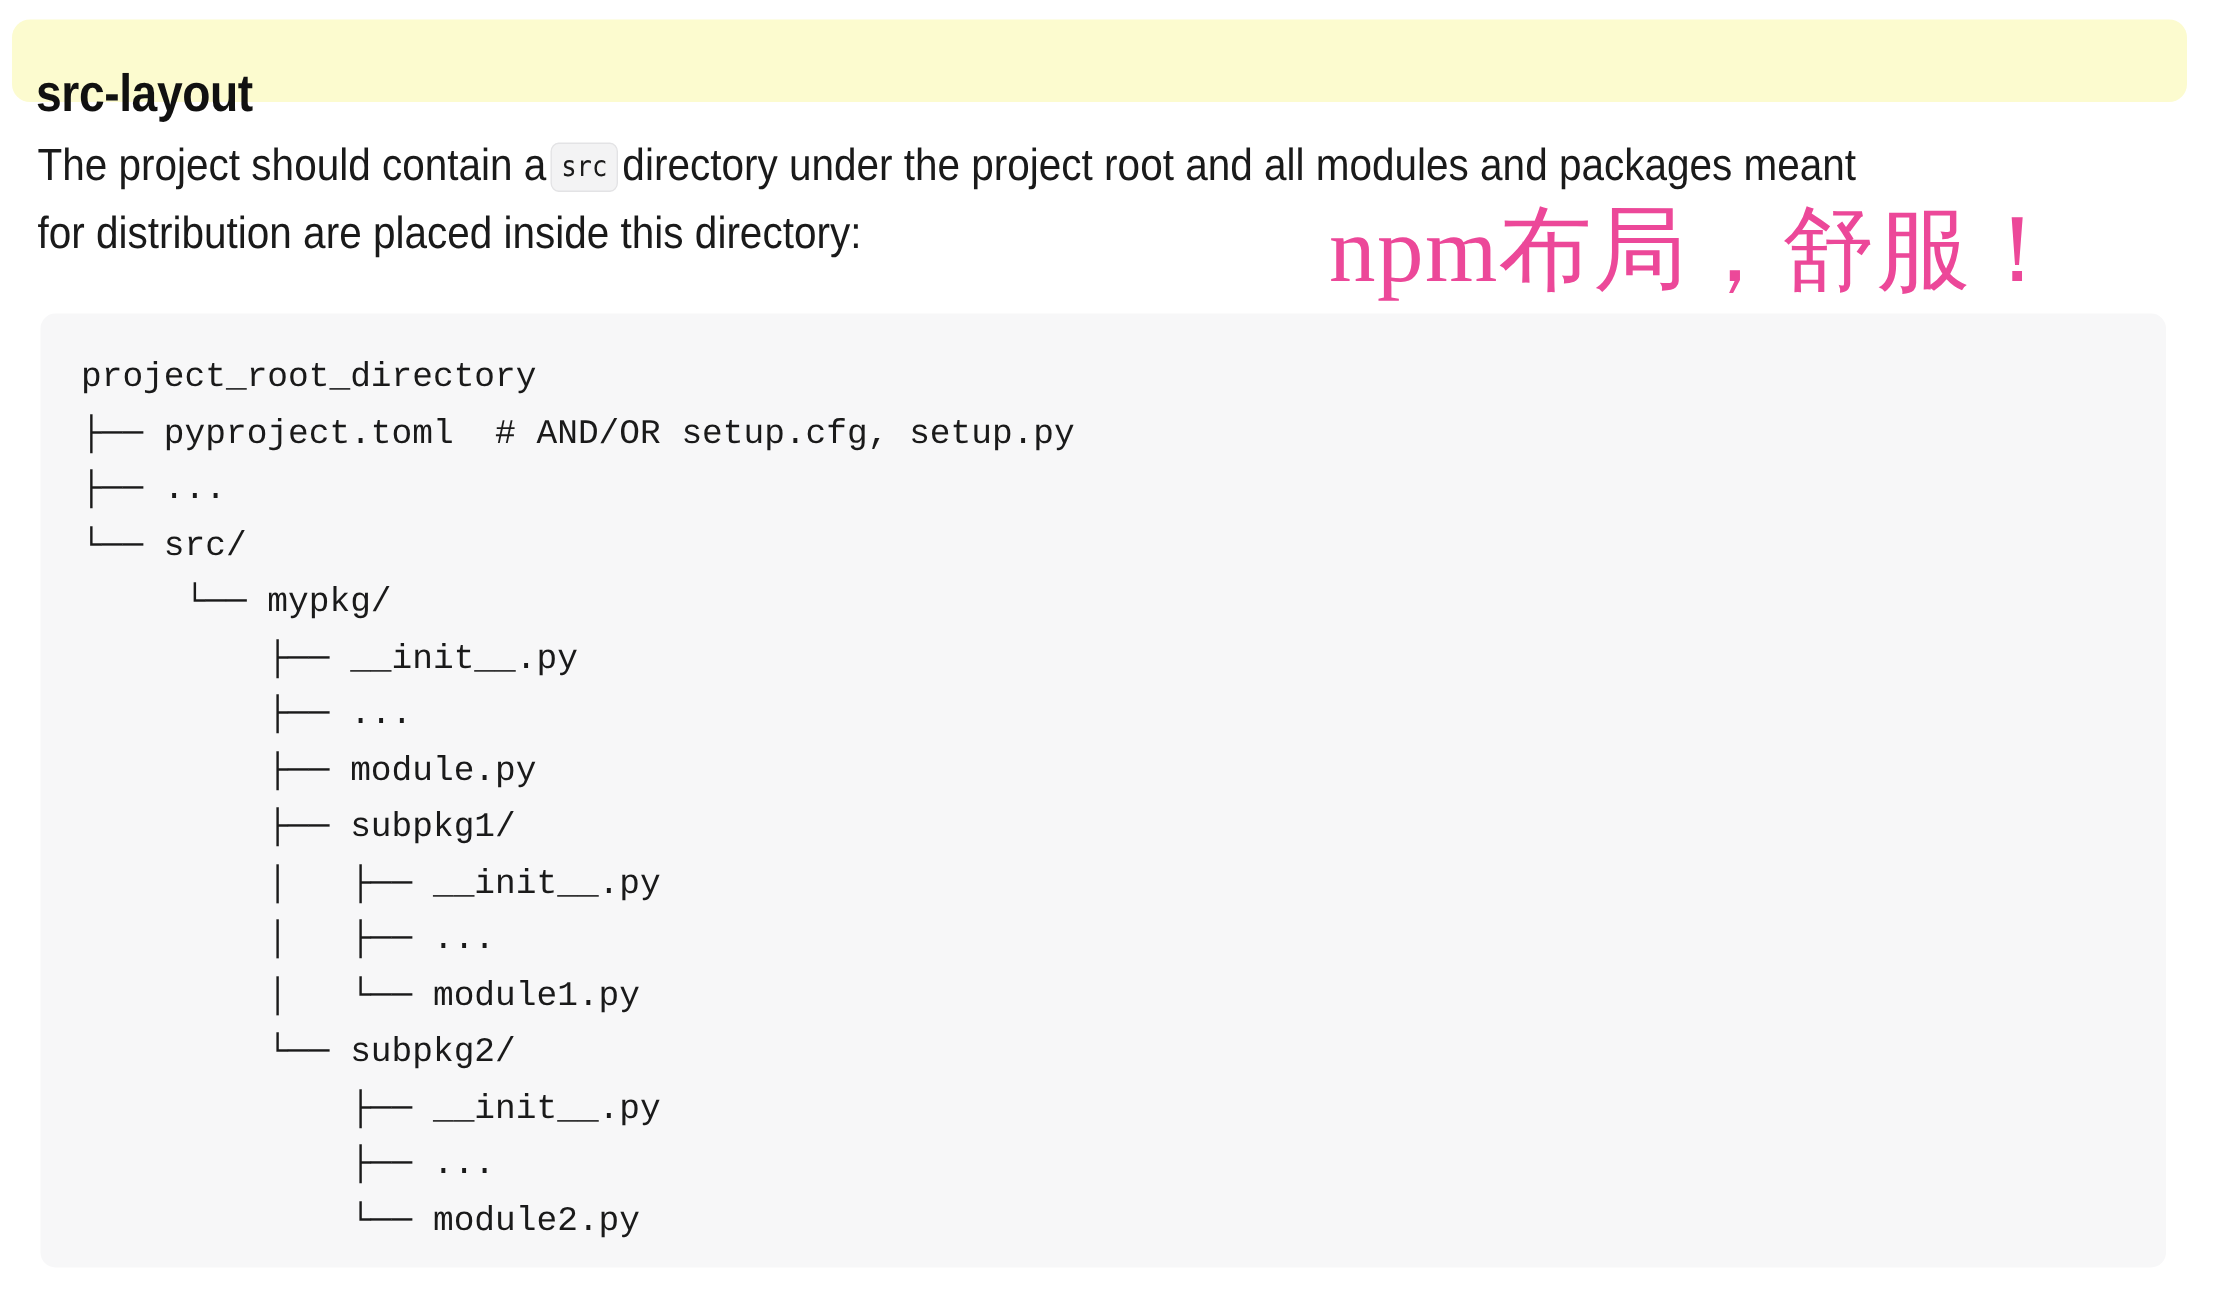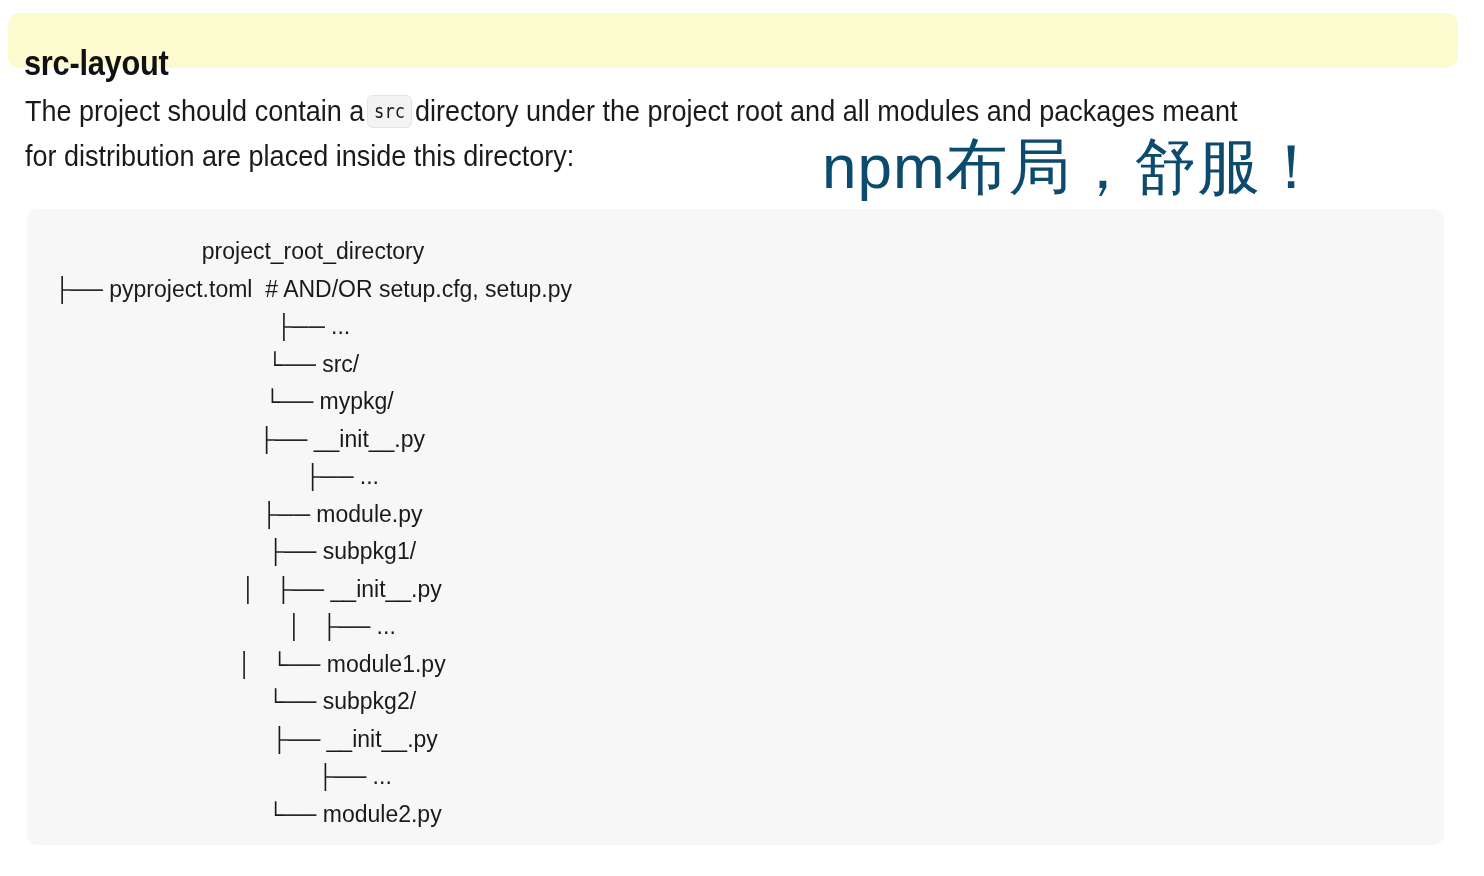--- a/index.html
+++ b/index.html
@@ -66,27 +66,27 @@
     border: 1px solid #e3e3e5;
     border-radius: 6px;
     color: #1a1a1a;
     vertical-align: 3px;
     margin: 0 3px;
   }
 
   
   .annotation {
     position: absolute;
-    left: 822px;
+    left: 886px;
     top: 132px;
-    font-family: Liberation Sans, sans-serif;
+    font-family: Liberation Serif, serif;
     font-size: 62px;
     line-height: 70px;
     font-weight: 400;
-    color: #0c4a6e;
+    color: #ec4899;
     white-space: nowrap;
     letter-spacing: 1px;
   }
 
   
   .code-block {
     position: absolute;
     left: 27px;
     top: 209px;
     width: 1417px;
@@ -94,27 +94,26 @@
     background: #f7f7f8;
     border-radius: 10px;
     box-sizing: border-box;
     overflow: hidden;
   }
   .code-pre {
     margin: 0;
     position: absolute;
     left: 27px;
     top: 24px;
-    font-family: Liberation Sans, sans-serif;
+    font-family: Liberation Mono, monospace;
     font-size: 23px;
     line-height: 37.5px;
     color: #1a1a1a;
     white-space: pre;
     letter-spacing: 0px;
-    text-align: center;
   }
 </style>
 </head>
 <body>
 
 <div class="title-band"></div>
 <h1 class="title-text">src-layout</h1>
 
 <div class="para">
   <span class="para-line"><span>The project should contain a</span><code class="inline-code">src</code><span>directory under the project root and all modules and packages meant</span></span>

